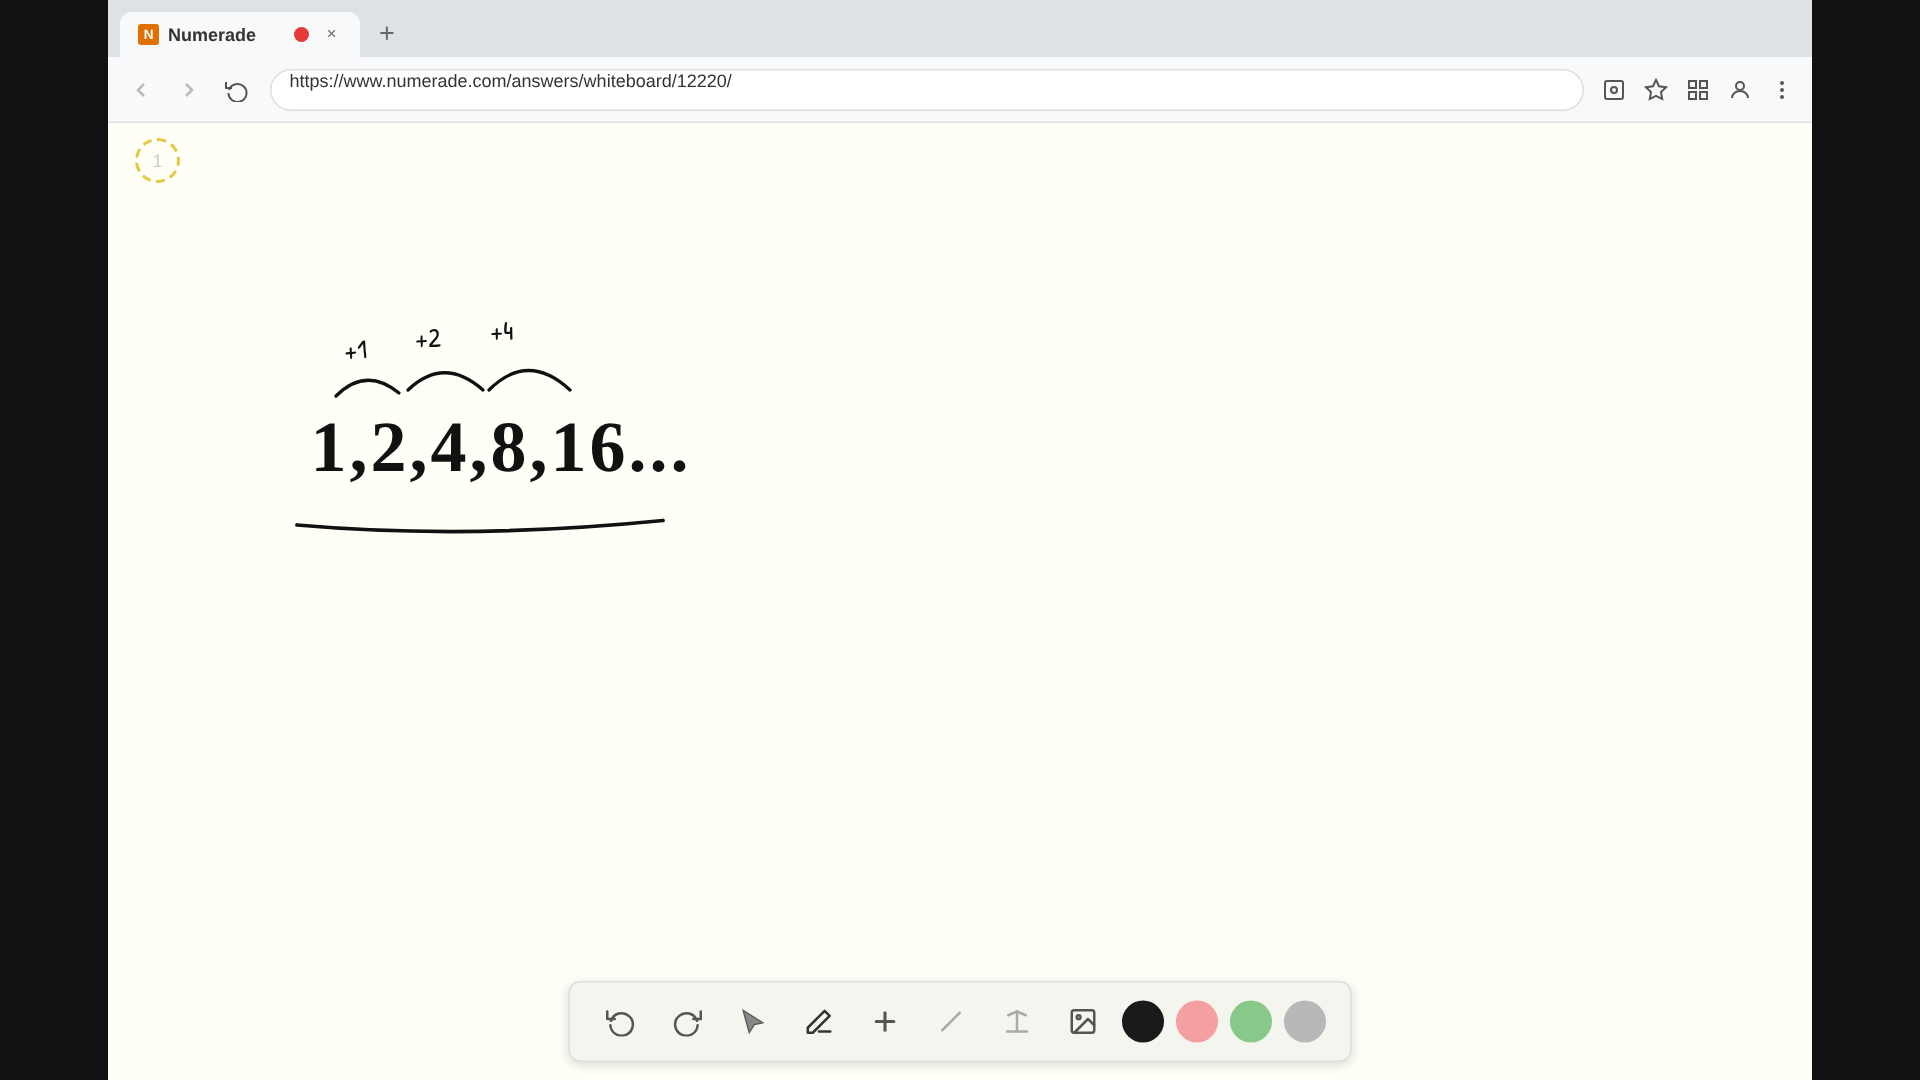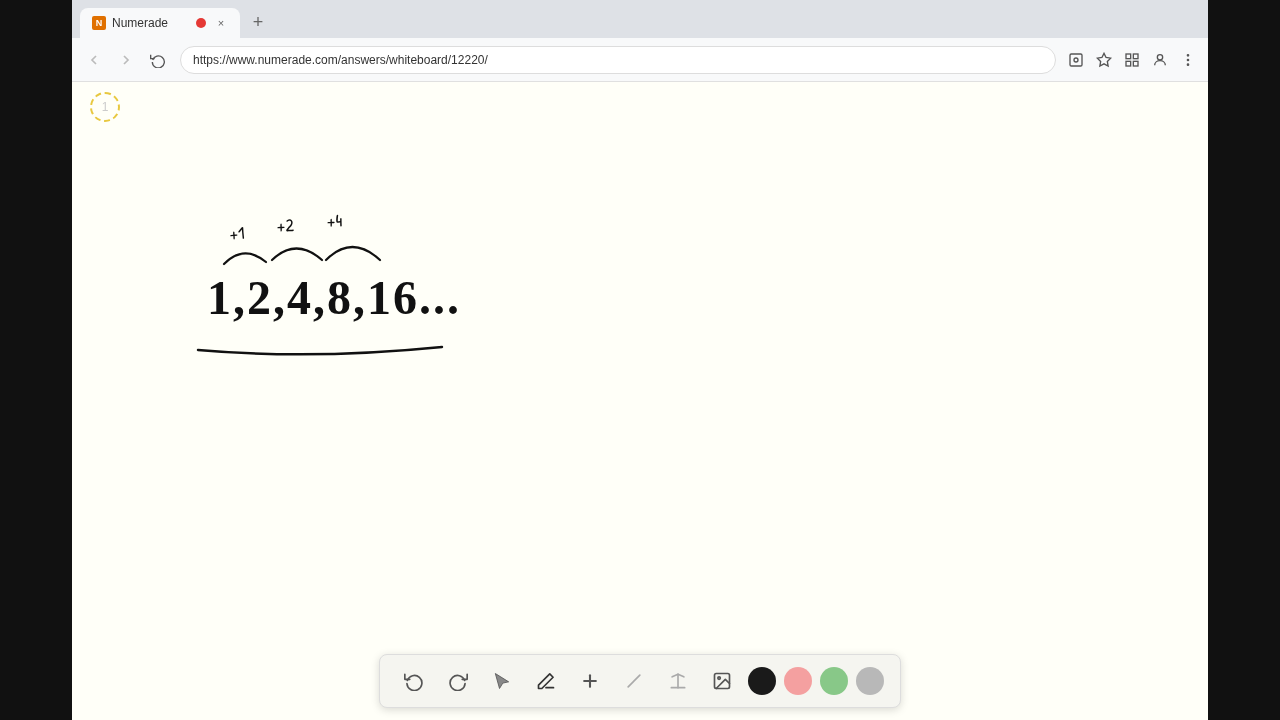--- a/index.html
+++ b/index.html
@@ -53,20 +53,21 @@
       font-size: 9px;
       display: flex;
       align-items: center;
       justify-content: center;
       color: white;
       font-weight: bold;
     }
 
     .tab-title {
       flex: 1;
+      font-weight: bold;
     }
 
     .tab-close {
       width: 14px;
       height: 14px;
       display: flex;
       align-items: center;
       justify-content: center;
       font-size: 11px;
       color: #666;
@@ -120,21 +121,21 @@
       color: #bbb;
     }
 
     .address-bar {
       flex: 1;
       height: 28px;
       background: #fff;
       border: 1px solid #ddd;
       border-radius: 14px;
       display: flex;
-      align-items: center;
+      align-items: flex-start;
       padding: 0 12px;
       font-size: 12px;
       color: #333;
       margin: 0 4px;
     }
 
     .nav-right {
       display: flex;
       align-items: center;
       gap: 4px;

